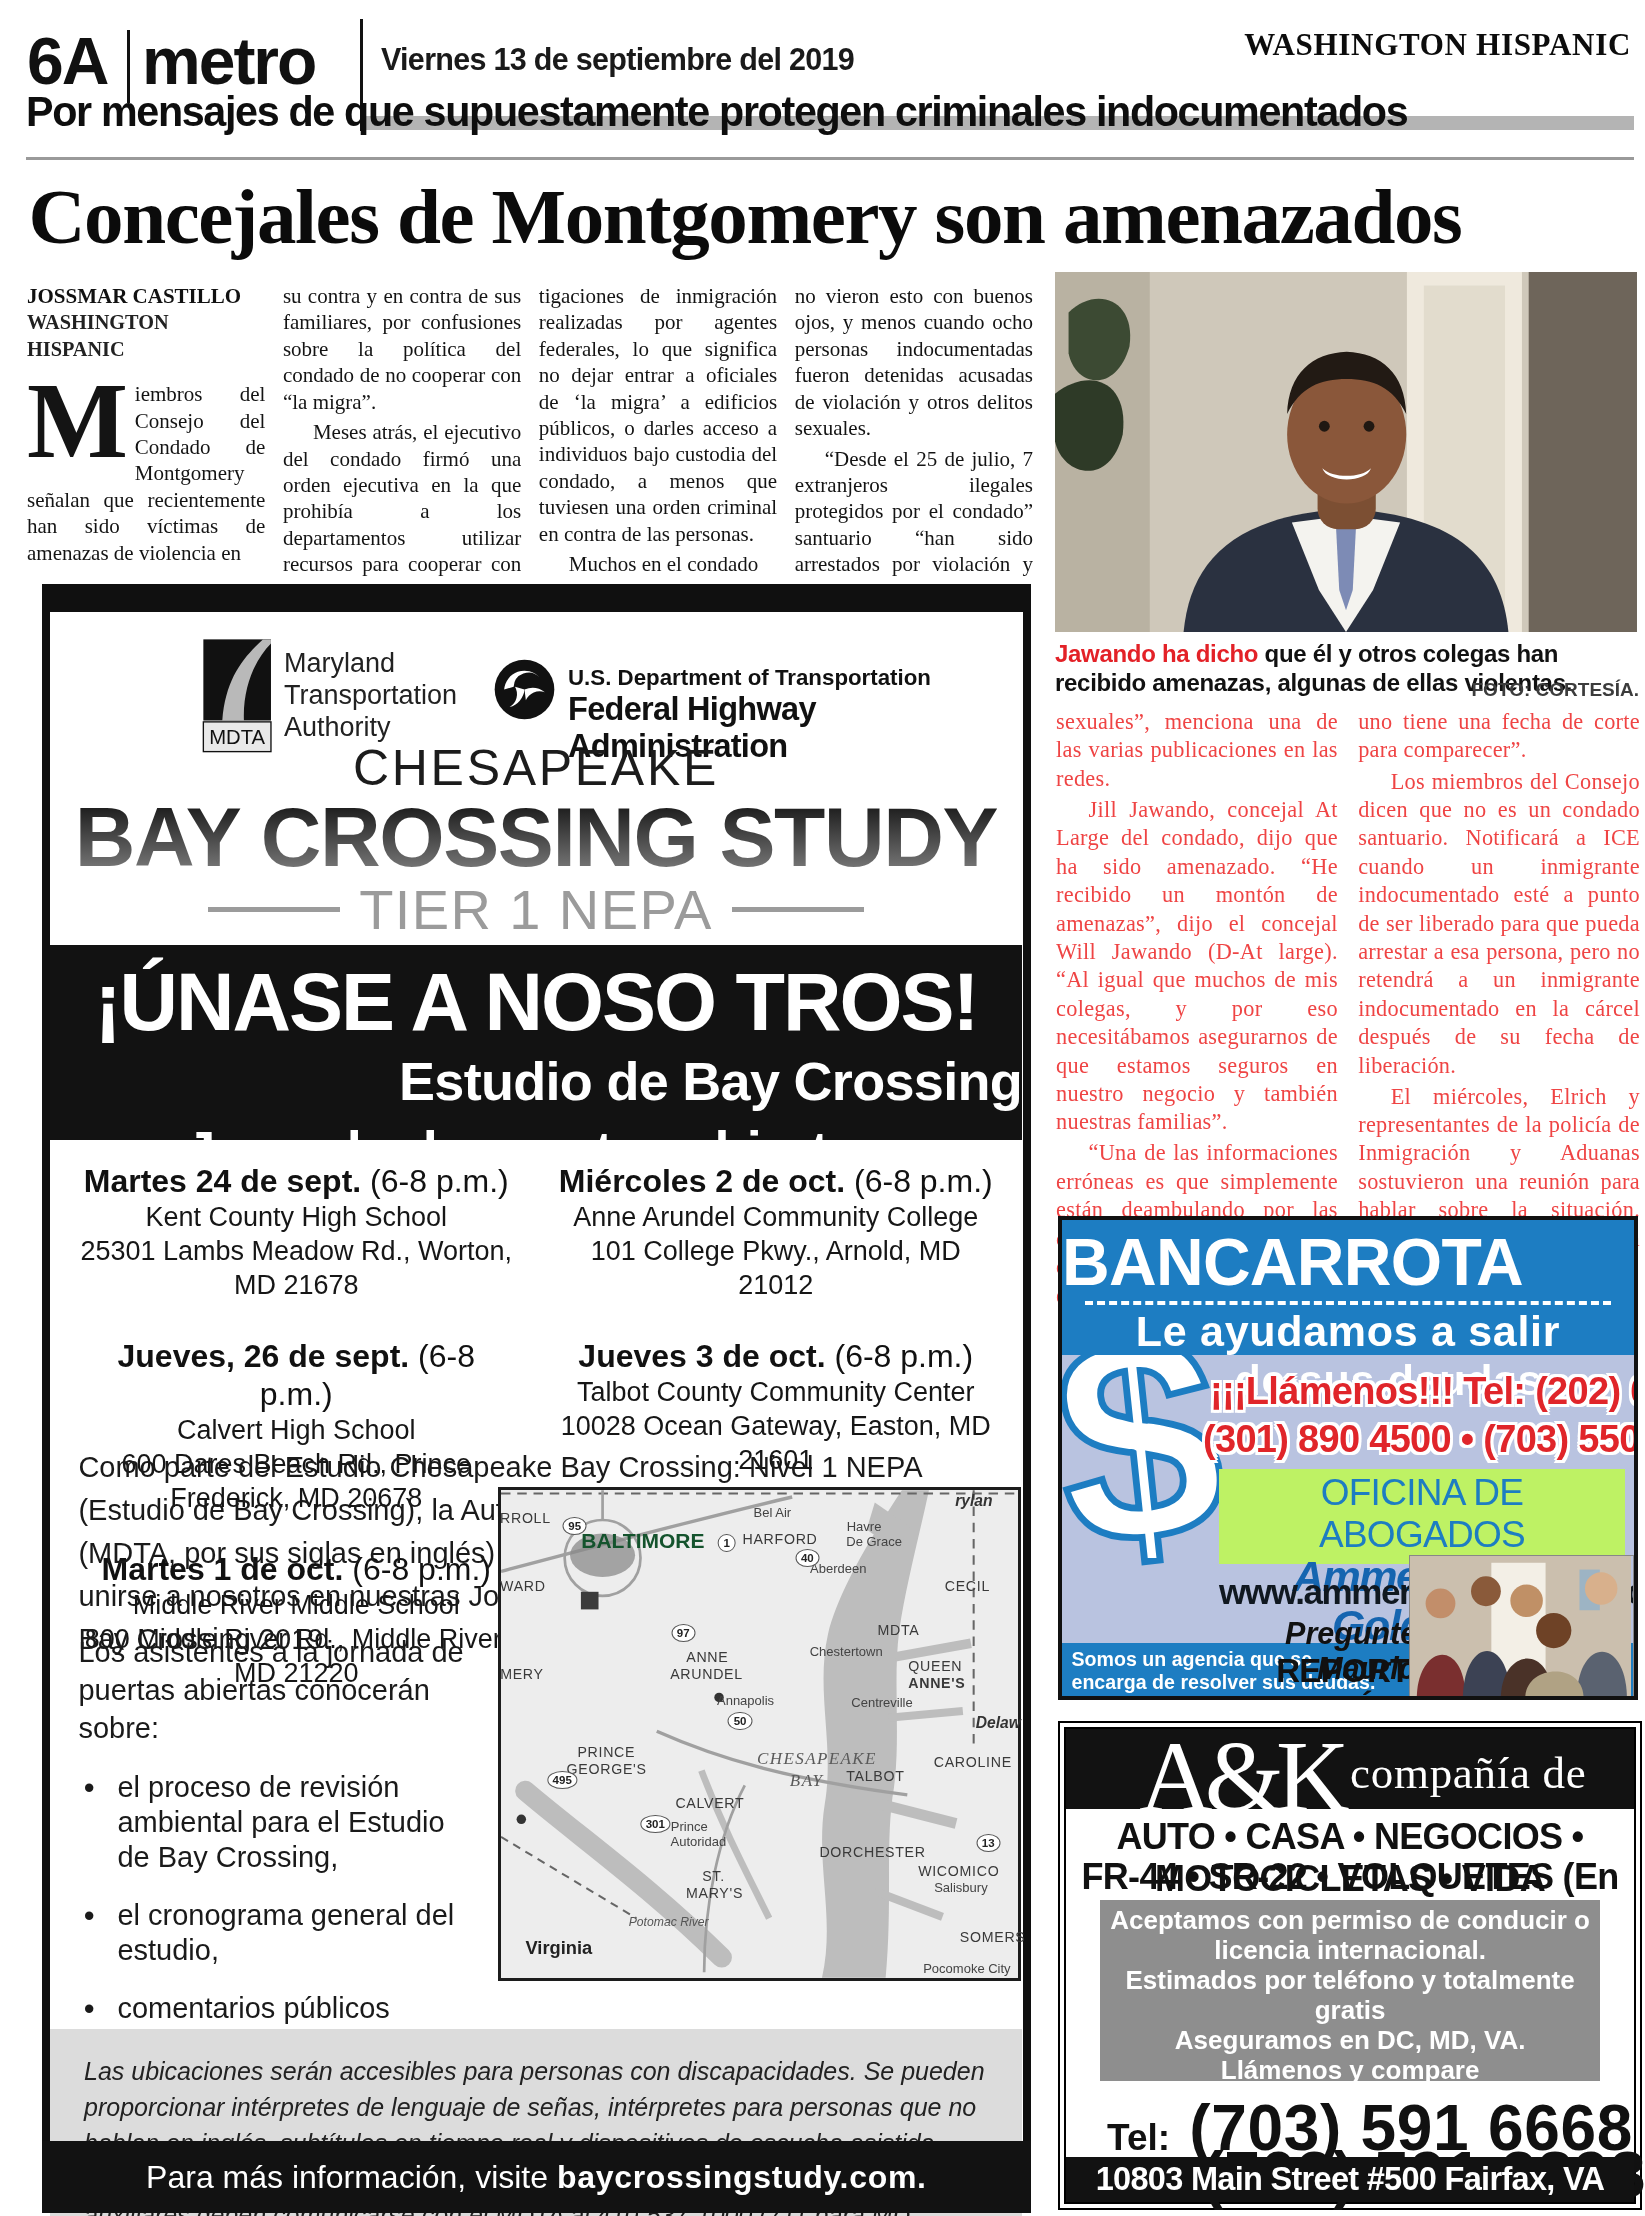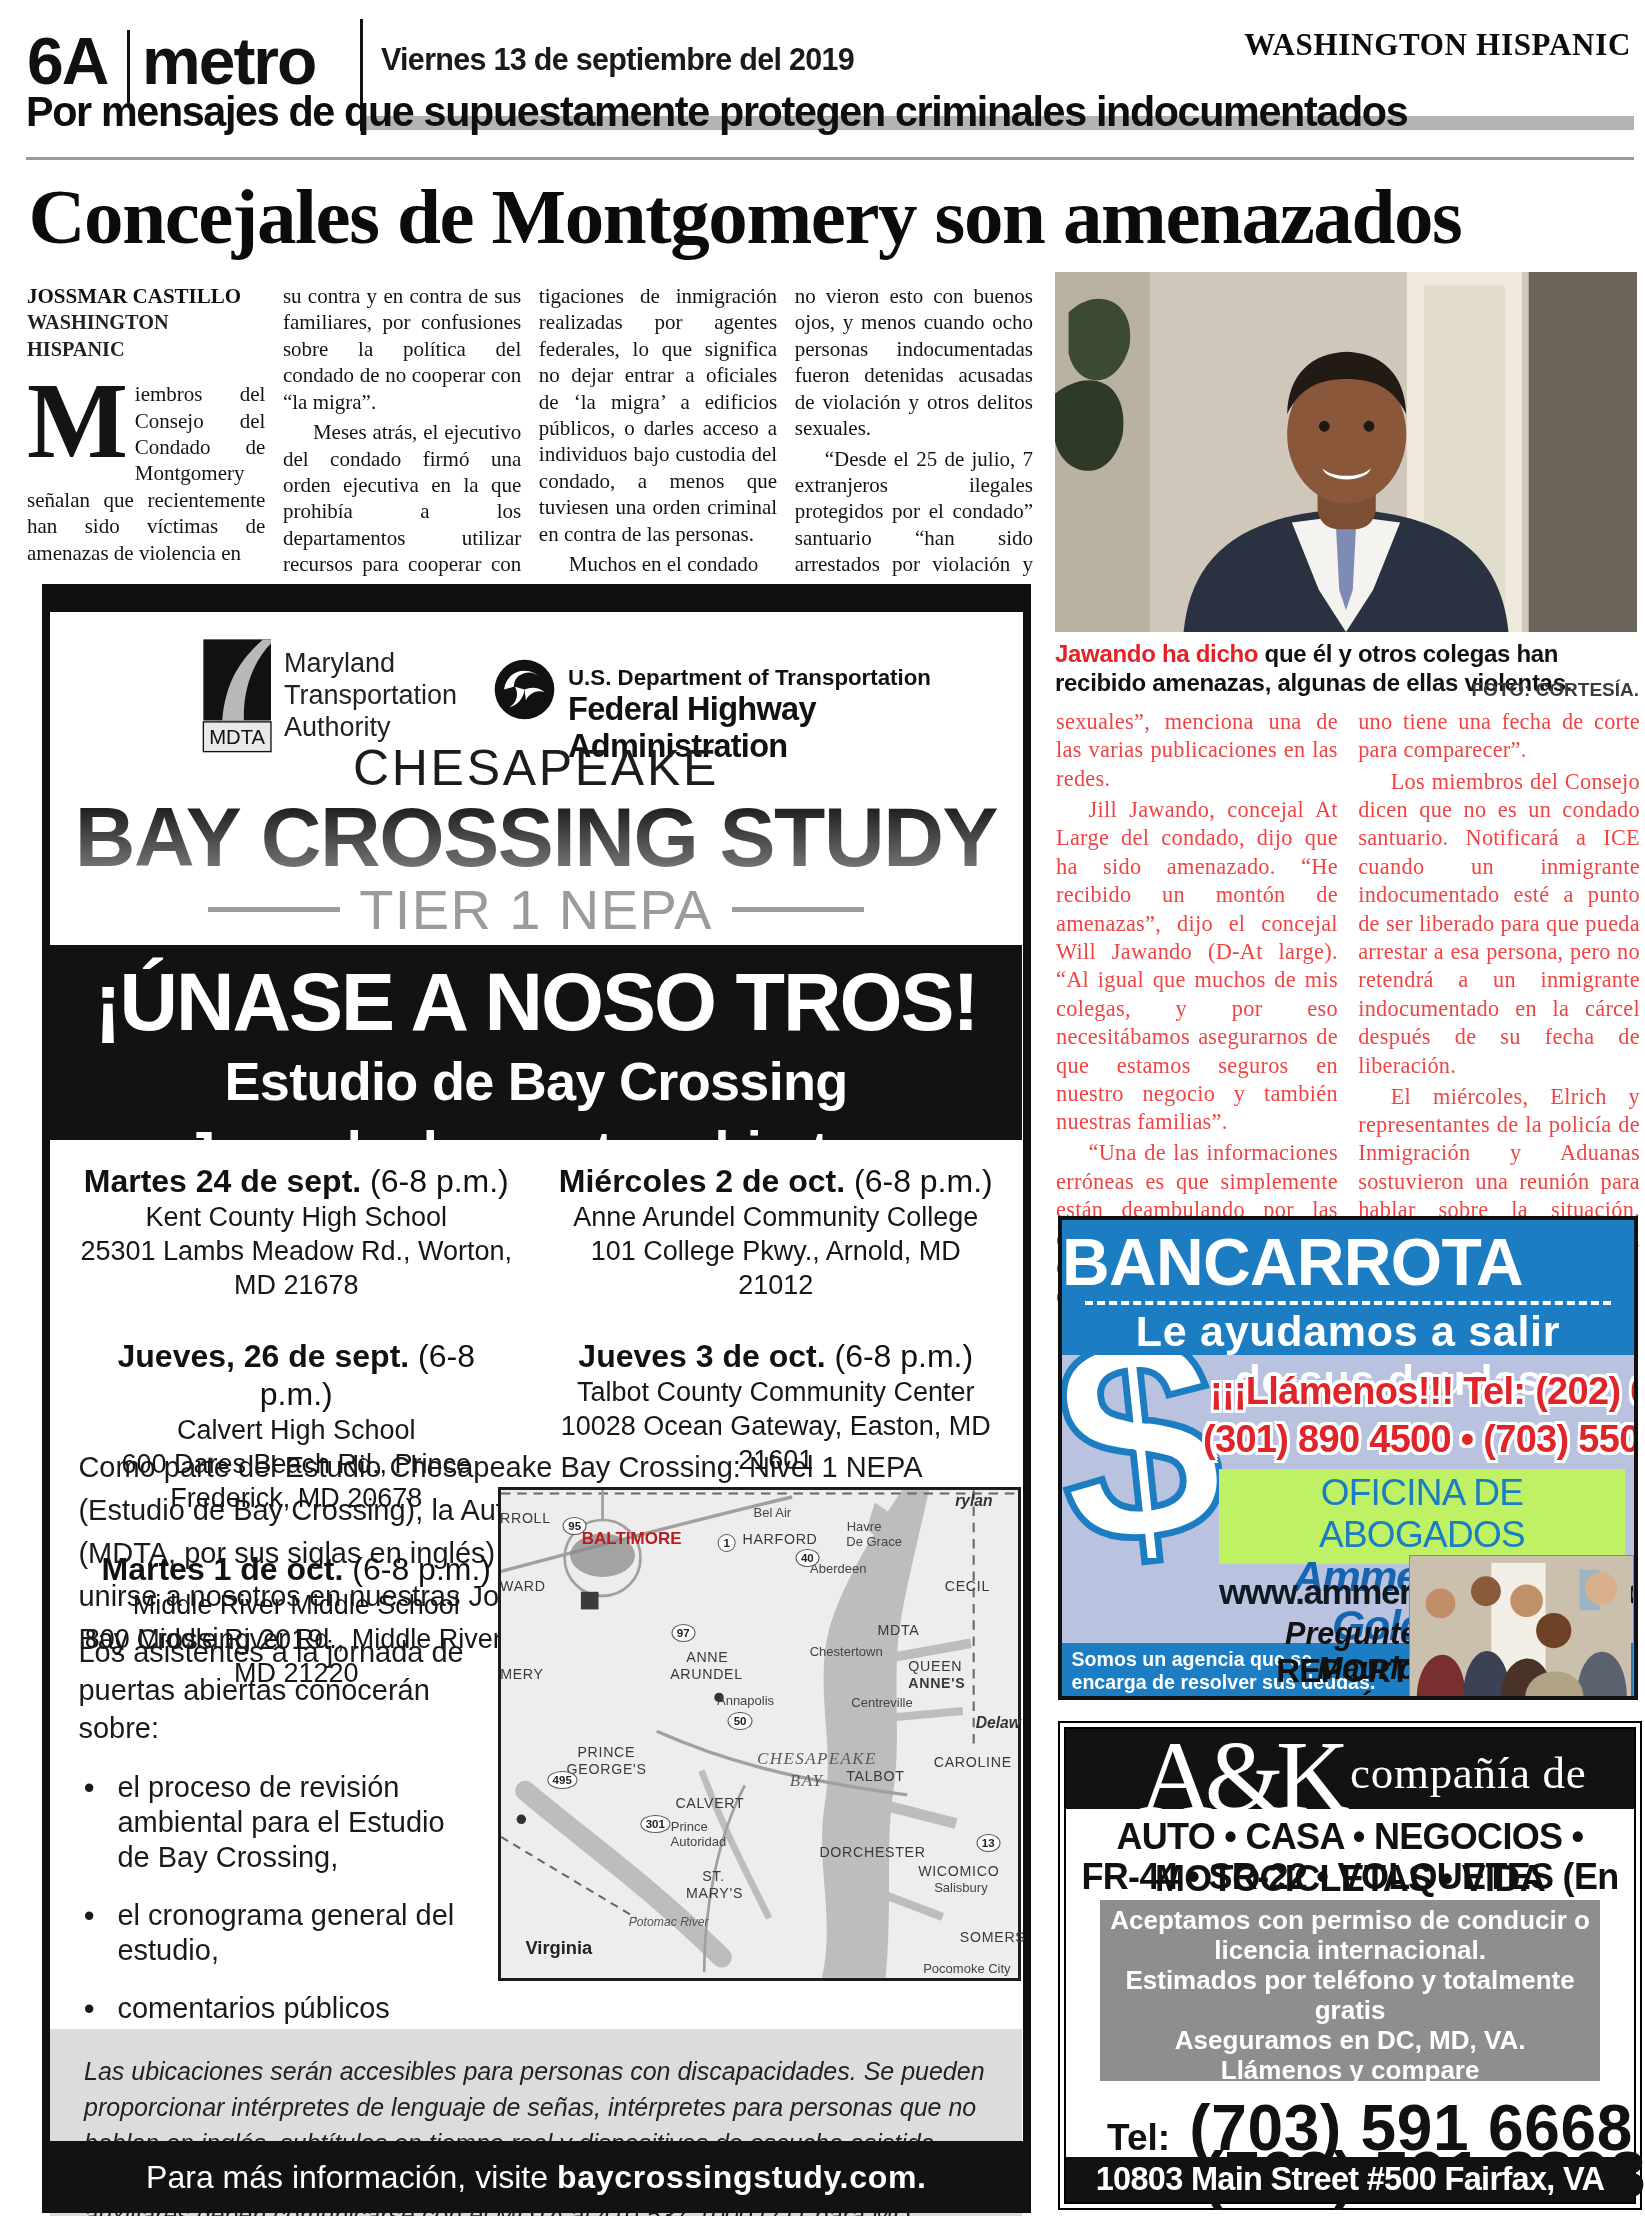--- a/index.html
+++ b/index.html
@@ -49,38 +49,38 @@
   .fhwa-l1{font-size:22.3px;font-weight:700;color:#111;}
   .fhwa-l2{font-size:32.5px;font-weight:700;color:#111;letter-spacing:-0.7px;}
   .bay-title1{left:0;top:127px;width:100%;text-align:center;font-size:50px;font-weight:500;letter-spacing:2.7px;color:#1c1c1c;}
   .bay-title2{left:0;top:177px;width:100%;text-align:center;font-size:84px;font-weight:700;letter-spacing:-1.4px;
               background:linear-gradient(#050505,#8d8d8d);-webkit-background-clip:text;background-clip:text;color:transparent;}
   .bay-title3{left:0;top:265px;width:100%;display:flex;align-items:center;justify-content:center;gap:19px;}
   .bay-title3 .t{font-size:56px;font-weight:500;letter-spacing:1.4px;color:#9b9b9b;}
   .bay-title3 .rule{width:132px;height:4.7px;background:#9b9b9b;}
   .bay-banner{left:0;top:333px;width:972px;height:195px;background:#121212;text-align:center;color:#fff;}
   .banner1{margin-top:10.8px;font-size:81px;font-weight:800;letter-spacing:-2px;}
-  .banner2{margin-top:1.4px;font-size:54px;font-weight:700;letter-spacing:-0.7px;}
+  .banner2{margin-top:1.4px;font-size:54px;font-weight:700;letter-spacing:-0.7px;text-align:right;}
   .banner3{margin-top:6.8px;font-size:54px;font-weight:700;letter-spacing:-0.7px;}
   .events{left:27px;top:550px;width:918px;display:grid;grid-template-columns:1fr 1fr;column-gap:41px;row-gap:35px;text-align:center;}
   .ev-head{font-size:32px;line-height:38px;color:#111;}
   .ev-date{font-weight:800;}
   .ev-time{font-weight:400;}
   .ev-venue,.ev-addr{font-size:27px;line-height:34px;color:#161616;}
   .bay-intro{left:28.4px;top:834px;width:921px;font-size:29px;line-height:43px;color:#1a1a1a;}
   .bay-left{left:28.4px;top:1021px;width:406px;font-size:29px;line-height:38px;color:#1a1a1a;}
   .bullets{margin:23px 0 0 0;padding:0;list-style:none;}
   .bullets li{margin:0 0 23px 0;padding-left:39px;position:relative;line-height:35px;}
   .bullets li::before{content:"•";position:absolute;left:5.4px;top:0;font-size:31px;}
   .nopres{margin-top:4.1px;}
   .bay-map{left:448px;top:875px;width:523px;height:494px;border:3.4px solid #1c1c1c;box-sizing:border-box;background:#ededed;}
   .bay-map svg{position:absolute;left:0;top:0;}
   .map-label{position:absolute;transform:translate(-2%,0);white-space:nowrap;color:#333;pointer-events:none;}
   .lbl-county{font-size:14.2px;letter-spacing:0.7px;color:#3a3a3a;}
-  .lbl-city{font-size:17px;font-weight:700;color:#b91c1c;}
+  .lbl-city{font-size:21px;font-weight:700;color:#14532d;}
   .lbl-town{font-size:13px;color:#444;}
   .lbl-bay{font-family:"Liberation Serif",serif;font-style:italic;font-size:17px;letter-spacing:1.4px;color:#5a5a5a;}
   .lbl-state{font-weight:700;font-size:18.3px;color:#222;}
   .lbl-state-cut{font-weight:700;font-style:italic;font-size:15.6px;color:#333;}
   .lbl-river{font-style:italic;font-size:12.2px;color:#555;}
   .lbl-shield{font-size:11.5px;font-weight:700;background:#fff;border:1.4px solid #555;border-radius:50%;padding:2px 4.7px;color:#222;}
   .bay-disc{left:0px;top:1417px;width:972px;box-sizing:border-box;background:#dcdcdc;padding:24.4px 34px;
             font-style:italic;font-size:25px;line-height:36px;color:#222;}
   .bay-footer{left:-8.1px;top:1529px;width:989px;height:72px;background:#121212;color:#fff;text-align:center;
               font-size:32px;line-height:72px;}

